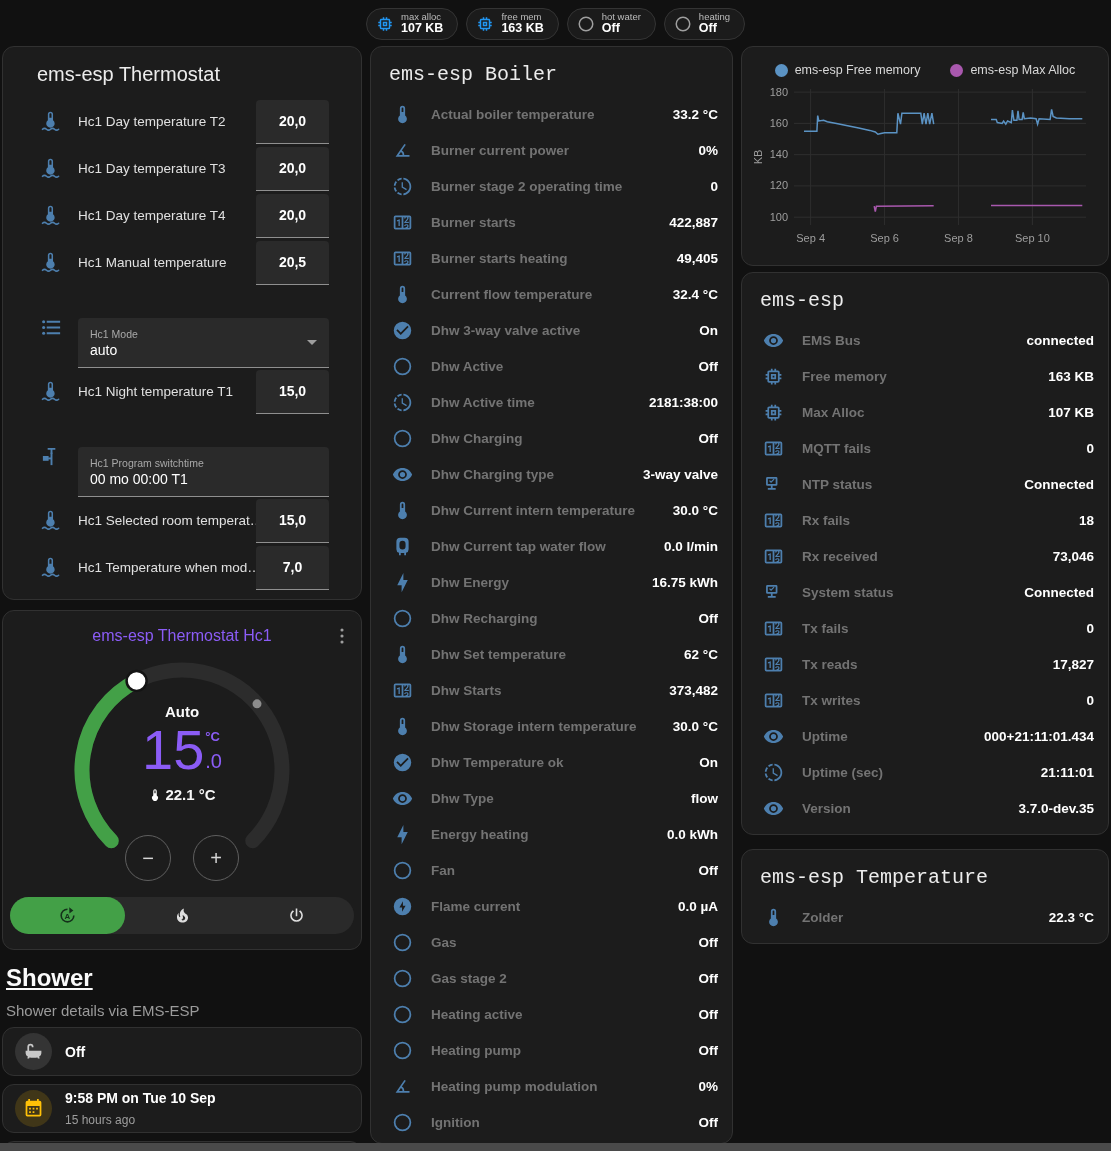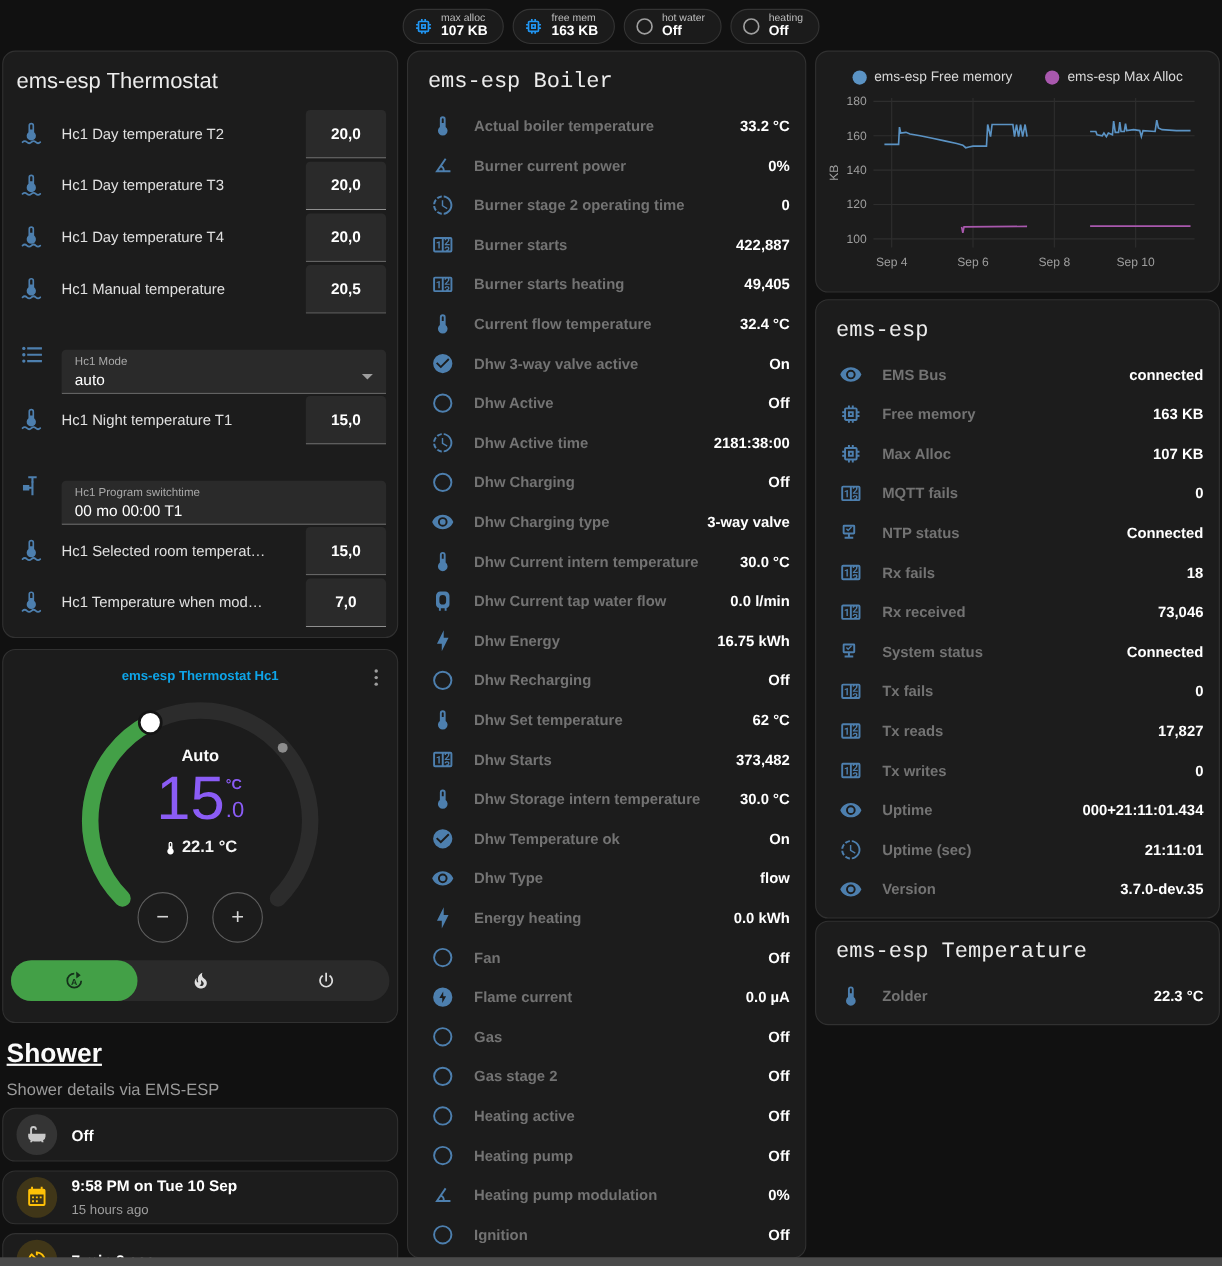--- a/index.html
+++ b/index.html
@@ -17,39 +17,39 @@
   .chip-value { font-size:12.5px; font-weight:bold; color:#fff; }
 
   
   .main { display:grid; grid-template-columns:360px 363px 1fr; gap:8px; padding:0 2px; align-items:start; }
   .card { background:#1c1c1c; border:1px solid #313131; border-radius:12px; }
   .card-title { font-size:20px; font-weight:500; color:#ececec; }
   .icon { flex:none; display:flex; align-items:center; justify-content:center; }
   .icon svg { width:100%; height:100%; fill:currentColor; }
 
   
-  .t-card { padding:14px 8px 8px; margin-bottom:10px; }
+  .t-card { padding:14px 30px 8px; margin-bottom:10px; }
   .t-card .card-title { margin:2px 4px 12px; }
   .t-row { display:flex; align-items:center; min-height:47px; padding:0 2px; }
   .t-row .icon { width:23px; height:23px; color:#4d7fae; margin:0 15px 0 5px; }
   .t-label { flex:1; font-size:13.5px; font-weight:500; color:#e0e0e0; white-space:nowrap; overflow:hidden; }
   .t-box { background:#2a2a2a; border-bottom:1px solid #8f8f8f; border-radius:4px 4px 0 0;
     height:44px; display:flex; flex-direction:column; justify-content:center; padding:0 12px; position:relative; }
   .t-row.kind-number .t-box { width:73px; flex:none; align-items:center; padding:0; }
   .t-row.kind-number .t-val { font-weight:bold; }
   .t-row.kind-select, .t-row.kind-text { min-height:54px; }
-  .t-row.kind-select .t-box, .t-row.kind-text .t-box { flex:1; height:40px;margin-top:32px; }
+  .t-row.kind-select .t-box, .t-row.kind-text .t-box { flex:1; height:50px;margin-top:32px; }
   .t-sub { font-size:10.5px; color:#a9a9a9; margin-bottom:2px; }
   .t-val { font-size:14px; color:#fff; }
   .caret { position:absolute; right:12px; top:22px; width:0; height:0;
     border:5px solid transparent; border-top-color:#9e9e9e; }
 
   
   .dial-card { position:relative; height:340px; margin-bottom:14px; padding-top:16px; overflow:hidden; }
-  .dial-title { text-align:center; font-size:12px; font-weight:700; color:#0ea5e9; }
+  .dial-title { text-align:center; font-size:16px; font-weight:400; color:#8b5cf6; }
   .menu-btn { position:absolute; top:14px; right:8px; width:22px; height:22px; color:#9e9e9e; cursor:pointer; }
   .dial-wrap { width:250px; height:232px; margin:2px auto 0; position:relative; }
   .dial-wrap svg.dial { width:250px; height:250px; display:block; }
   .dial-center { position:absolute; inset:0; display:flex; flex-direction:column; align-items:center;
     justify-content:center; transform:translateY(-10px); pointer-events:none; }
   .dial-mode { font-size:15px; font-weight:bold; color:#fafafa; margin-bottom:2px; }
   .big { display:flex; align-items:flex-start; color:#8b5cf6; }
   .big .int { font-size:56px; line-height:1; font-weight:400; }
   .big .stack { display:flex; flex-direction:column; margin-left:1px; padding-top:7px; }
   .big .sup { font-size:13px; font-weight:bold; }
@@ -91,21 +91,21 @@
   
   .chart-card { padding:10px 10px 6px; height:220px; }
   .legend { display:flex; justify-content:center; gap:30px; margin:6px 0 2px; }
   .lg-item { display:flex; align-items:center; gap:7px; font-size:12.5px; color:#d8d8d8; cursor:pointer; }
   .lg-dot { width:13px; height:13px; border-radius:50%; display:inline-block; }
   .grid { stroke:#2e2e2e; stroke-width:1; }
   .tick { fill:#9e9e9e; font-size:11px; }
   .ty { text-anchor:end; } .tx { text-anchor:middle; }
   .ylab { fill:#9e9e9e; font-size:11px; text-anchor:middle; }
   .esp-card { margin-top:6px; }
-  .temp-card { margin-top:2px; }
+  .temp-card { margin-top:14px; }
 
   .bottom-bar { position:absolute; left:0; right:0; bottom:0; height:8px; background:#4a4a4a; }
 </style>
 </head>
 <body>
 
 <div class="chipbar">
 
     <div class="chip chip-blue">
       <span class="cicon icon">

